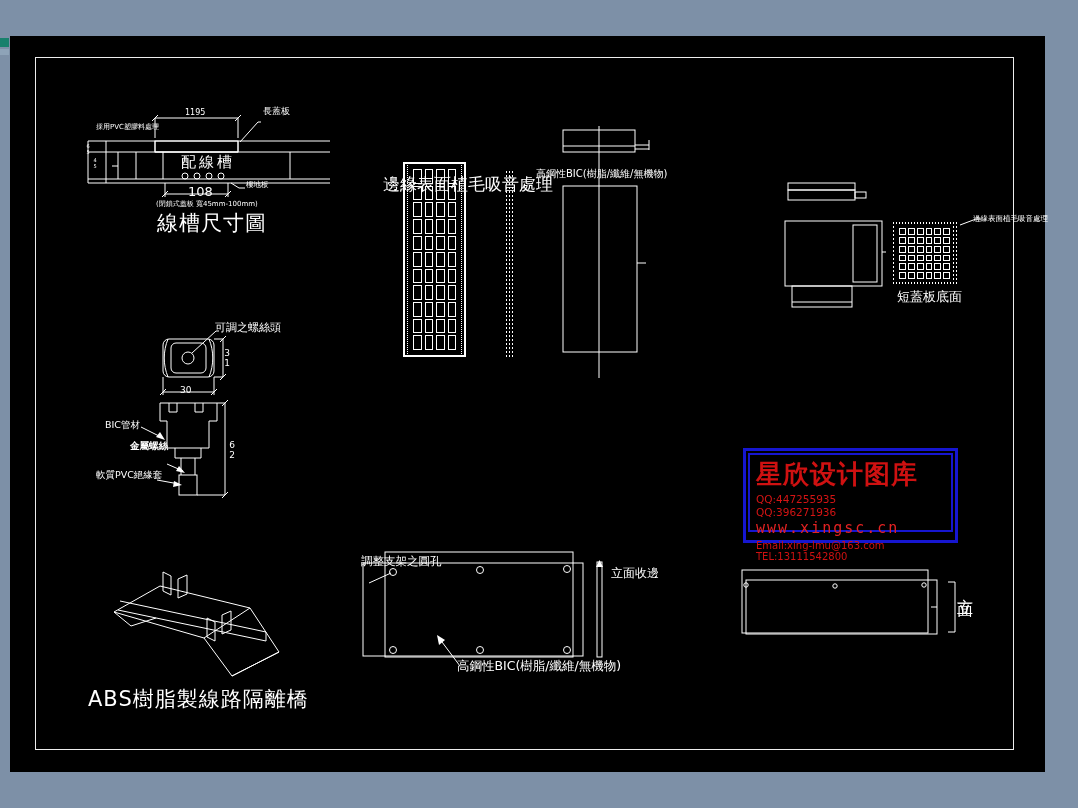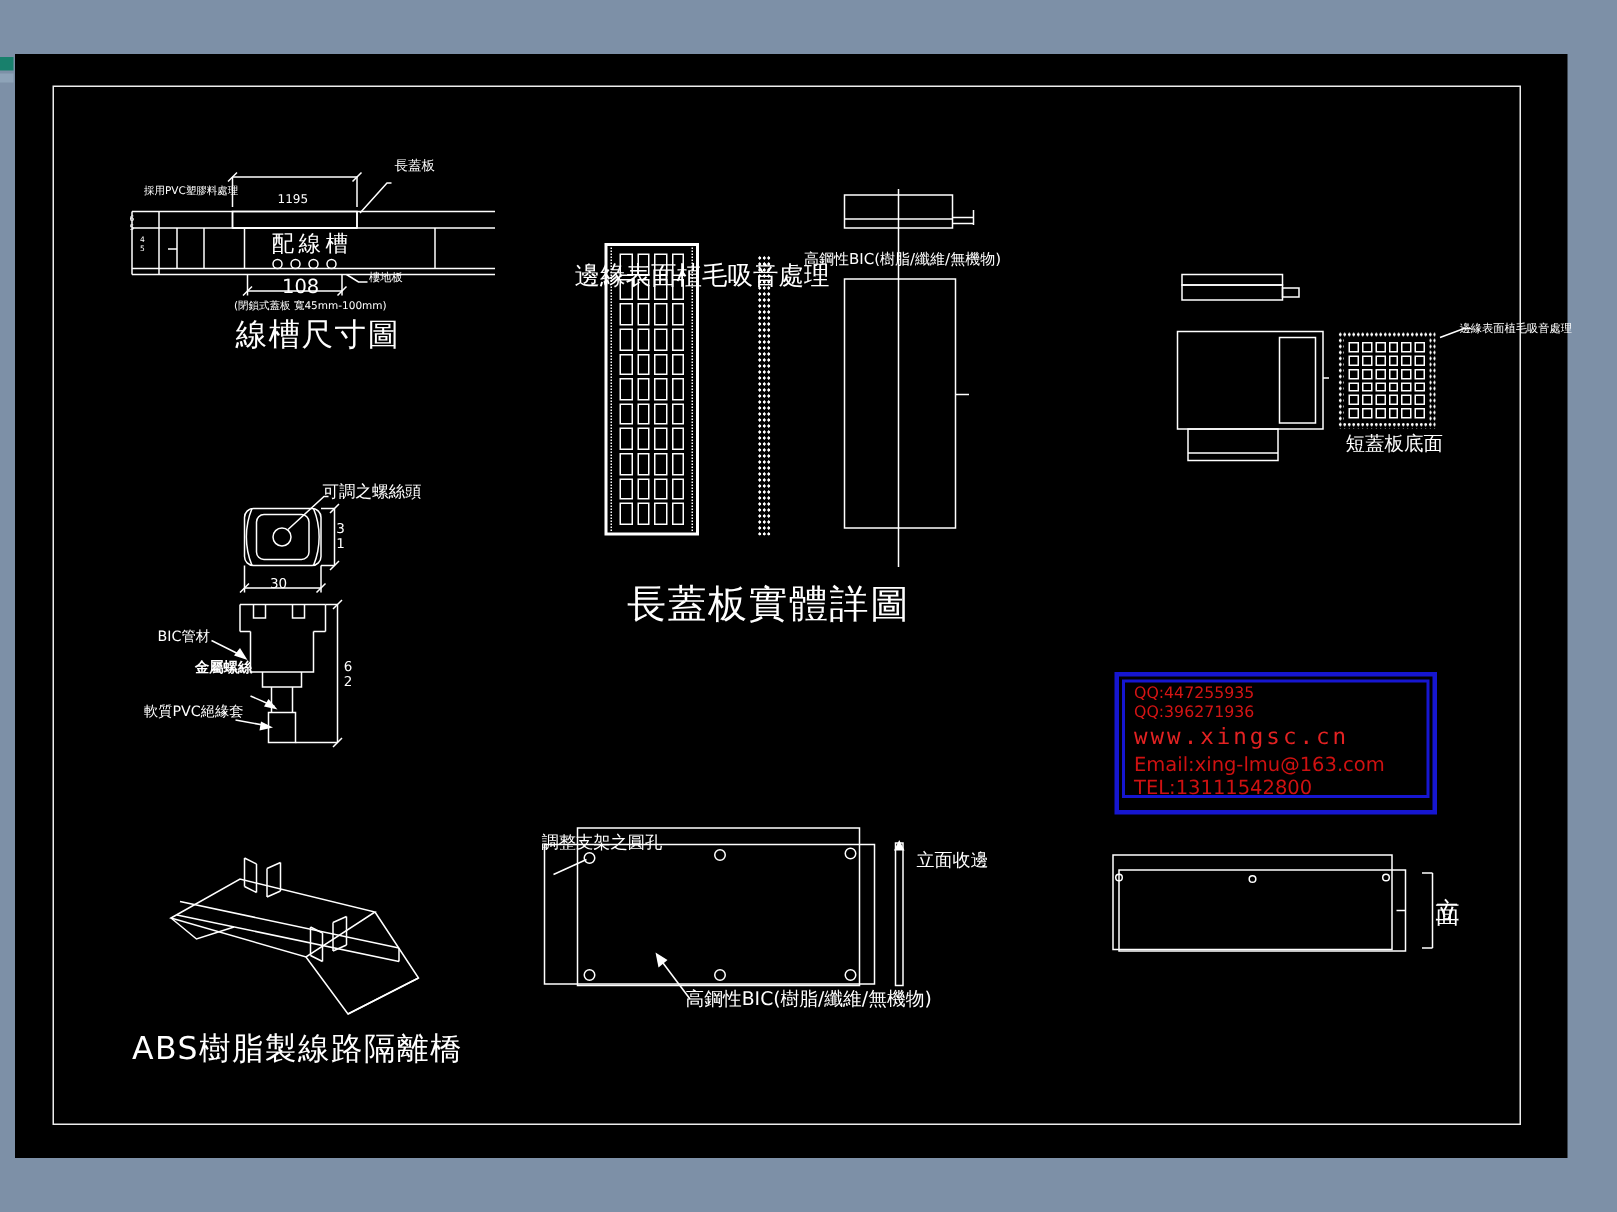--- a/index.html
+++ b/index.html
@@ -22,21 +22,21 @@
   
   .sq-outer{position:absolute;left:892px;top:221px;width:65px;height:65px;box-sizing:border-box;padding:4px;}
   .sq-inner{background:#000;width:100%;height:100%;box-sizing:border-box;padding:3px;gap:2px;}
   
   .wm{position:absolute;left:743px;top:448px;width:215px;height:95px;background:#000;
       border:3px solid #1616d0;box-sizing:border-box;}
   .wm-in{margin:2px;border:2px solid #1616d0;padding:0 6px 2px 6px;height:79px;box-sizing:border-box;}
   .wm-title{font-size:26px;font-weight:bold;color:#cf1111;letter-spacing:1px;margin-top:2px;font-family:"DejaVu Serif",serif;}
   .wm-qq{font-size:10.5px;color:#d51414;margin-top:1px;}
   .wm-url{font-size:15px;color:#e32222;letter-spacing:2px;margin-top:1px;font-family:"DejaVu Sans Mono",monospace;}
-  .wm-mail{font-size:13px;color:#cf1111;margin-top:3px;}
+  .wm-mail{font-size:10px;color:#cf1111;margin-top:3px;}
   .artifact{position:absolute;}
 </style>
 </head>
 <body>
 
 <div class="stage">
   <div class="canvas"></div>
   <div class="frame"></div>
   <div class="artifact" style="left:0;top:38px;width:9px;height:9px;background:#18806c;"></div>
   <div class="artifact" style="left:0;top:49px;width:9px;height:6px;background:#8ea3b8;"></div>
@@ -58,21 +58,21 @@
     <path d="M185,42 L203,22 H206"></path>
     <path d="M110,83 V97 M173,83 V97 M110,94 H173"></path>
     <path d="M107,97 l6,-6 M170,97 l6,-6"></path>
     <path d="M176,83 l8,5 h6"></path>
     <circle cx="130" cy="76" r="3"></circle>
       <circle cx="142" cy="76" r="3"></circle>
     <circle cx="154" cy="76" r="3"></circle>
       <circle cx="166" cy="76" r="3"></circle>
   </svg>
   <div class="t" style="left:96px;top:124px;font-size:7px;">採用PVC塑膠料處理</div>
-  <div class="t" style="left:185px;top:109px;font-size:8px;margin-top:20px;">1195</div>
+  <div class="t" style="left:185px;top:109px;font-size:8px;">1195</div>
   <div class="t" style="left:263px;top:107px;font-size:9px;">長蓋板</div>
   <div class="t vert" style="left:85px;top:143px;font-size:5px;">65</div>
   <div class="t vert" style="left:92px;top:157px;font-size:5px;">45</div>
   <div class="t" style="left:181px;top:155px;font-size:15px;letter-spacing:3px;">配線槽</div>
   <div class="t" style="left:188px;top:185px;font-size:13px;">108</div>
   <div class="t" style="left:156px;top:201px;font-size:7px;">(閉鎖式蓋板 寬45mm-100mm)</div>
   <div class="t" style="left:246px;top:181px;font-size:7.5px;">樓地板</div>
   <div class="t" style="left:157px;top:213px;font-size:21px;letter-spacing:1px;">線槽尺寸圖</div>
 
   <svg style="left:95px;top:315px;" width="235" height="195" viewBox="0 0 235 195">
@@ -173,21 +173,20 @@
         <div class="hole"></div>
         <div class="hole"></div>
         <div class="hole"></div>
         <div class="hole"></div>
         <div class="hole"></div>
       </div>
   </div>
   <div class="strip stipple"></div>
   <div class="t" style="left:383px;top:176px;font-size:17px;">邊緣表面植毛吸音處理</div>
   <div class="t" style="left:536px;top:169px;font-size:10px;">高鋼性BIC(樹脂/纖維/無機物)</div>
-  <div class="t" style="left:418px;top:390px;font-size:26px;letter-spacing:1px;">長蓋板實體詳圖</div>
 
   <svg style="left:780px;top:178px;" width="235" height="135" viewBox="0 0 235 135">
     <rect x="8" y="5" width="67" height="7"></rect>
     <rect x="8" y="12" width="67" height="10"></rect>
     <rect x="75" y="14" width="11" height="6"></rect>
     <rect x="5" y="43" width="97" height="65"></rect>
     <rect x="73" y="47" width="24" height="57"></rect>
     <path d="M102,74 H106"></path>
     <rect x="12" y="108" width="60" height="21"></rect>
     <path d="M12,124 H72"></path>
@@ -231,20 +230,21 @@
         <div class="hole"></div>
         <div class="hole"></div>
         <div class="hole"></div>
       </div>
   </div>
   <div class="t" style="left:973px;top:215px;font-size:7.5px;">邊緣表面植毛吸音處理</div>
   <div class="t" style="left:897px;top:290px;font-size:13px;">短蓋板底面</div>
 
   <div class="wm">
     <div class="wm-in">
+      <div class="wm-title">星欣设计图库</div>
       <div class="wm-qq">QQ:447255935</div>
       <div class="wm-qq">QQ:396271936</div>
       <div class="wm-url">www.xingsc.cn</div>
       <div class="wm-mail">Email:xing-lmu@163.com  TEL:13111542800</div>
     </div>
   </div>
 
   <svg style="left:355px;top:545px;" width="310" height="135" viewBox="0 0 310 135">
     <rect x="30" y="7" width="188" height="105"></rect>
     <rect x="8" y="18" width="220" height="93"></rect>

